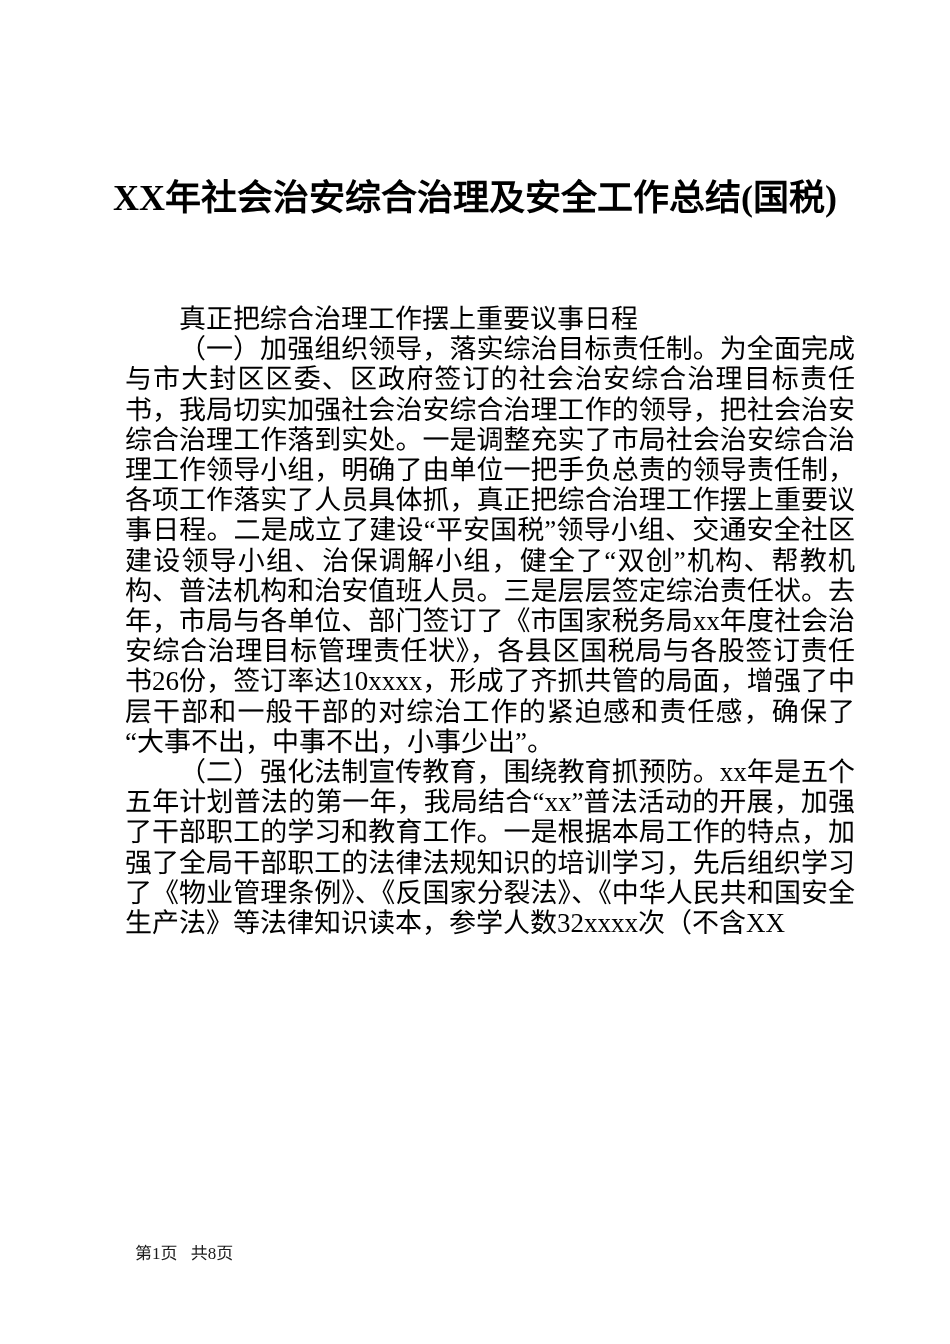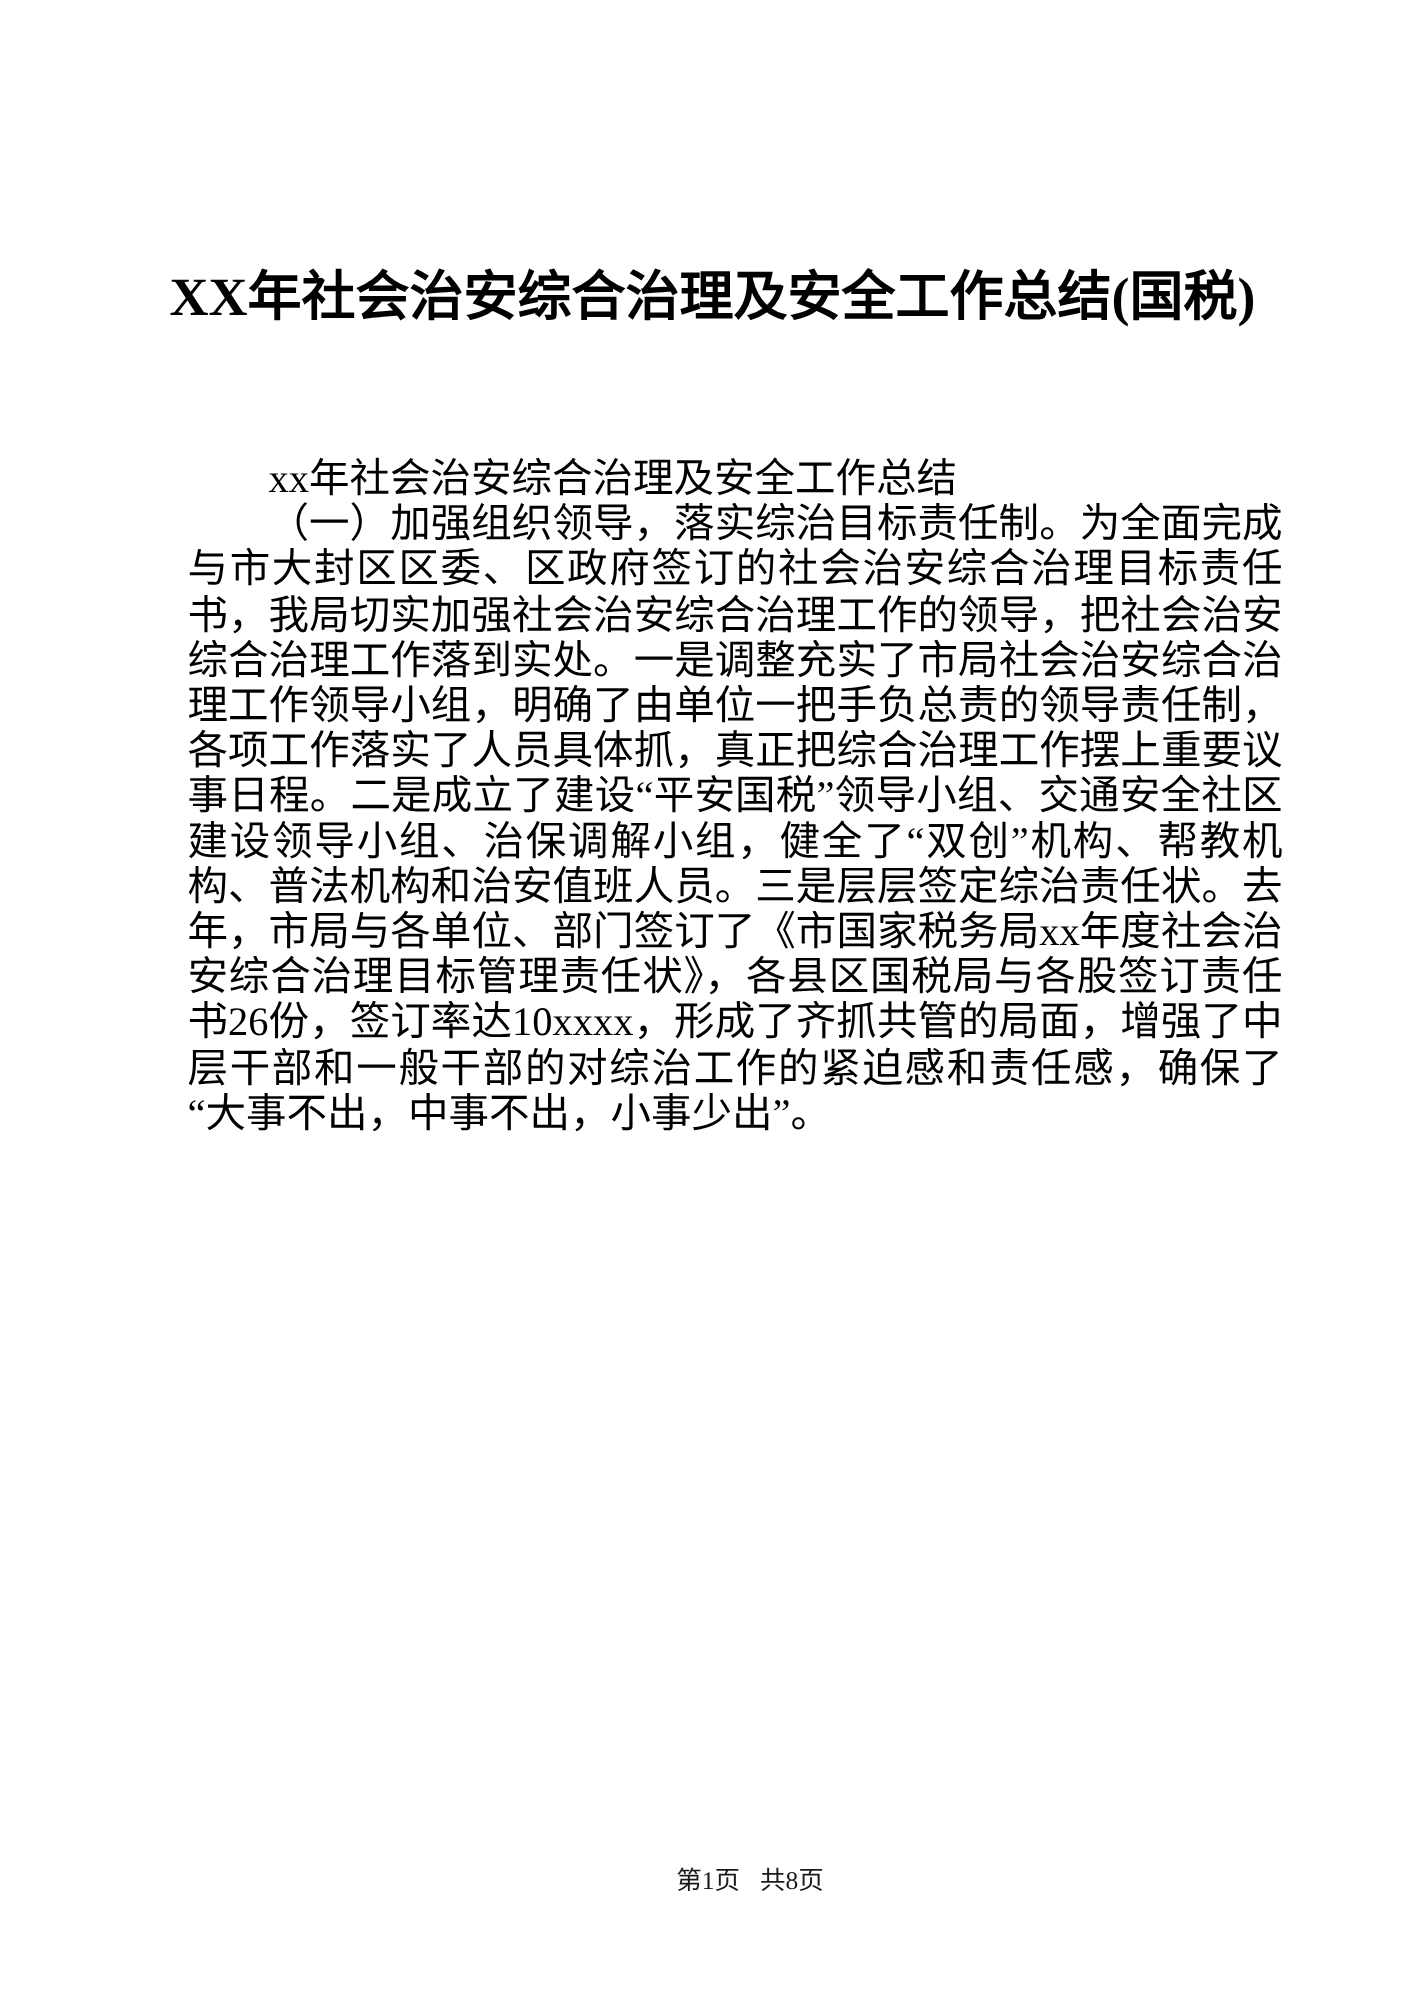--- a/index.html
+++ b/index.html
@@ -42,39 +42,40 @@
     line-height: 30.2px;
     text-align: justify;
     text-indent: 2em;
     word-break: break-all;
   }
   .footer {
     position: absolute;
     top: 1239px;
     left: 125px;
     width: 730px;
-    text-align: center;
+    text-align: left;
     font-size: 17px;
     color: #1a1a1a;
     transform: translateX(10px);
   }
   .footer span + span {
     margin-left: 9px;
   }
 </style>
 </head>
 <body>
 
 <div class="page">
 
   <h1 class="title">XX年社会治安综合治理及安全工作总结(国税)</h1>
 
   <div class="content">
-    <p>xx年社会治安综合治理及安全工作总结</p>
+    <p>真正把综合治理工作摆上重要议事日程</p>
     <p>（一）加强组织领导，落实综治目标责任制。为全面完成与市大封区区委、区政府签订的社会治安综合治理目标责任书，我局切实加强社会治安综合治理工作的领导，把社会治安综合治理工作落到实处。一是调整充实了市局社会治安综合治理工作领导小组，明确了由单位一把手负总责的领导责任制，各项工作落实了人员具体抓，真正把综合治理工作摆上重要议事日程。二是成立了建设“平安国税”领导小组、交通安全社区建设领导小组、治保调解小组，健全了“双创”机构、帮教机构、普法机构和治安值班人员。三是层层签定综治责任状。去年，市局与各单位、部门签订了《市国家税务局xx年度社会治安综合治理目标管理责任状》，各县区国税局与各股签订责任书26份，签订率达10xxxx，形成了齐抓共管的局面，增强了中层干部和一般干部的对综治工作的紧迫感和责任感，确保了“大事不出，中事不出，小事少出”。</p>
+    <p>（二）强化法制宣传教育，围绕教育抓预防。xx年是五个五年计划普法的第一年，我局结合“xx”普法活动的开展，加强了干部职工的学习和教育工作。一是根据本局工作的特点，加强了全局干部职工的法律法规知识的培训学习，先后组织学习了《物业管理条例》、《反国家分裂法》、《中华人民共和国安全生产法》等法律知识读本，参学人数32xxxx次（不含XX</p>
   </div>
 
   <div class="footer">
     <span>第1页</span>
     <span>共8页</span>
   </div>
 
 </div>
 
 </body></html>

